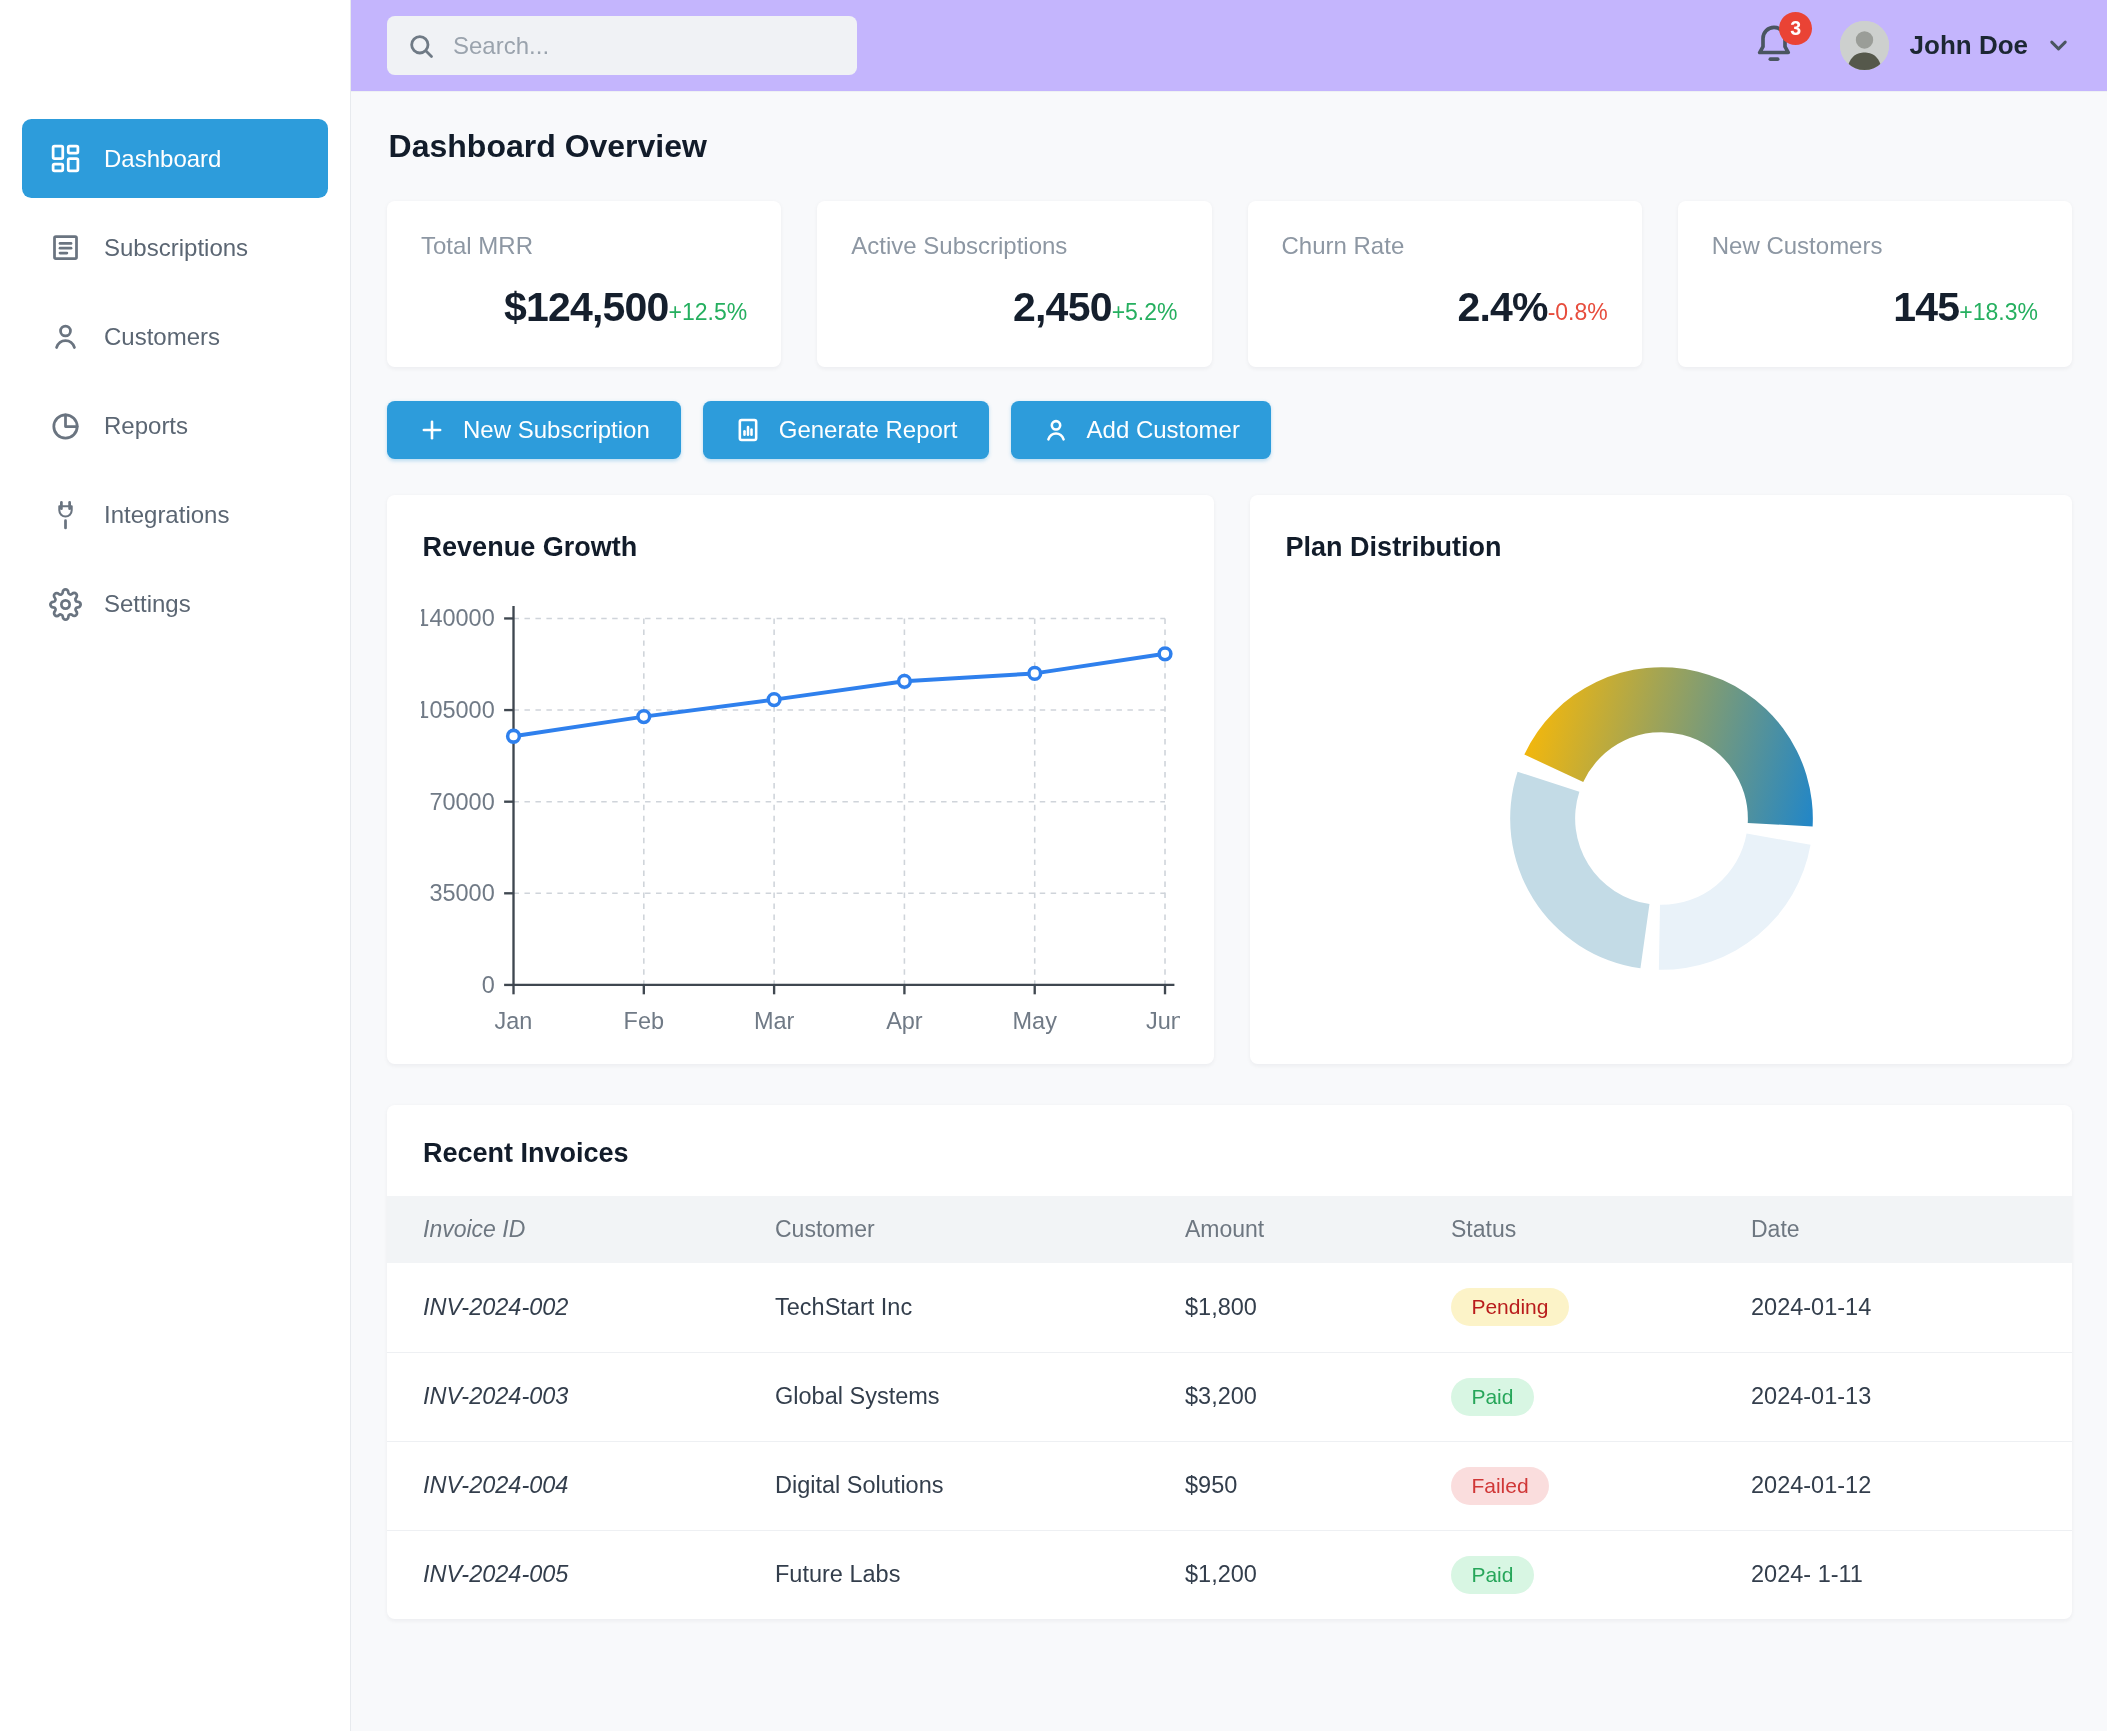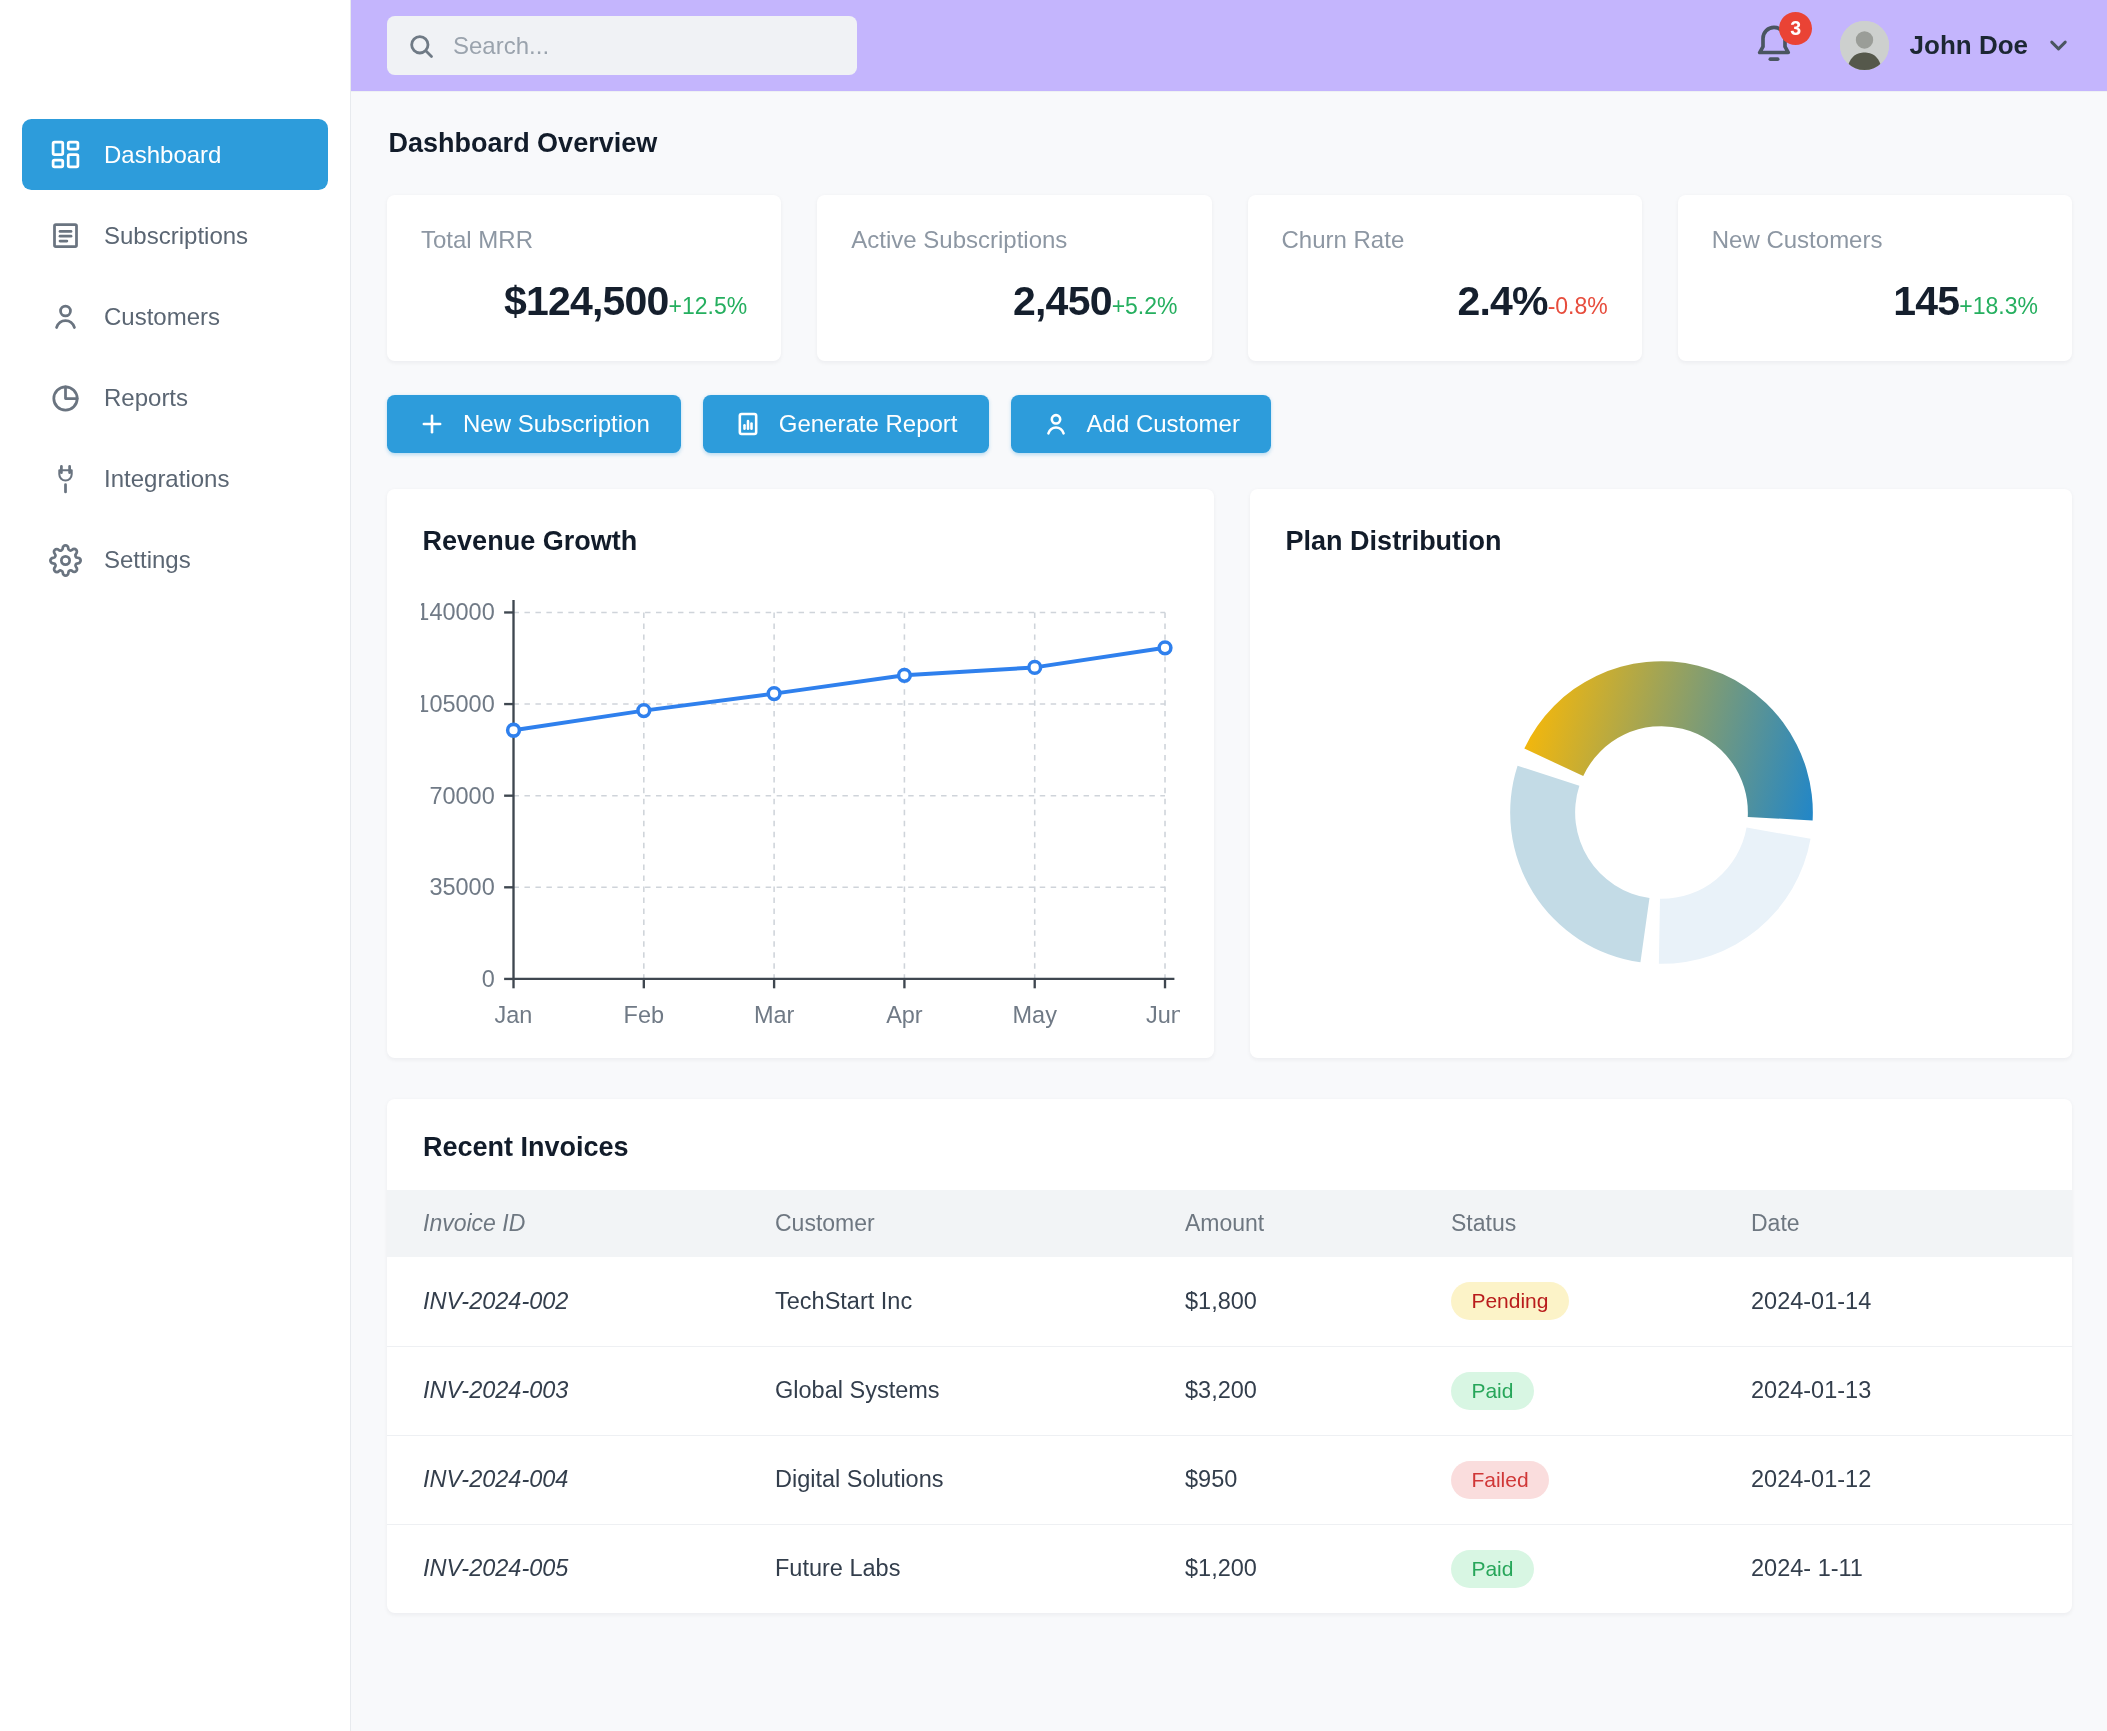--- a/index.html
+++ b/index.html
@@ -3,21 +3,21 @@
 <meta charset="utf-8">
 <style>
   * { margin:0; padding:0; box-sizing:border-box; }
   html,body { width:2108px; height:1731px; overflow:hidden;
     font-family:"Liberation Sans", sans-serif; background:#ffffff; color:#1a2330; }
   .app { display:flex; width:100%; height:100%; }
 
   
   .sidebar { width:351px; min-width:351px; background:#ffffff;
     border-right:1.6px solid #e7eaee; padding-top:119px; }
-  .nav-item { display:flex; align-items:center; gap:22px; height:71px;
+  .nav-item { display:flex; align-items:center; gap:22px; height:79px;
     margin:0 22px 10.2px 22px; padding-left:27px; border-radius:9.4px;
     font-size:24px; color:#5b6673; cursor:pointer; }
   .nav-item svg { width:33px; height:33px; stroke:#6a7480; fill:none;
     stroke-width:2; stroke-linecap:round; stroke-linejoin:round; }
   .nav-item.active { background:#2D9CDB; color:#ffffff; }
   .nav-item.active svg { stroke:#ffffff; }
 
   
   .main { flex:1; display:flex; flex-direction:column; }
   .topbar { height:92px; min-height:92px; background:#c4b5fd;
@@ -38,21 +38,21 @@
     background:#ea4335; border-radius:782px; color:#ffffff; font-size:19.6px;
     font-weight:bold; display:flex; align-items:center; justify-content:center; }
   .avatar { width:49px; height:49px; border-radius:50%; margin-left:39px;
     background:#cfd2d0; overflow:hidden; }
   .user-name { margin-left:20.4px; font-size:26px; font-weight:700; color:#1c2733; }
   .chev { margin-left:17px; width:27px; height:27px; stroke:#4a5560; fill:none;
     stroke-width:2.6; stroke-linecap:round; stroke-linejoin:round; cursor:pointer; }
 
   
   .content { flex:1; background:#f8f9fb; padding:23.5px 36px 0 36px; overflow:hidden; }
-  .page-title { font-size:27px; font-weight:800; color:#121c2a; margin:12.5px 0 36px 1.6px; }
+  .page-title { font-size:32px; font-weight:800; color:#121c2a; margin:12.5px 0 36px 1.6px; }
 
   .stats { display:grid; grid-template-columns:repeat(4,1fr); gap:36px; }
   .stat-card { background:#ffffff; border-radius:7.8px; height:166px; padding:31px 34px;
     box-shadow:0 1.6px 4.7px rgba(16,24,40,.05); }
   .stat-label { font-size:24px; color:#8d97a3; margin-bottom:23.5px; }
   .stat-line { display:flex; justify-content:flex-end; align-items:flex-end; }
   .stat-value { font-size:41px; font-weight:800; color:#151f2d; letter-spacing:-0.8px; }
   .stat-delta { font-size:23px; margin-bottom:4.7px; }
   .stat-delta.up { color:#25af5f; }
   .stat-delta.down { color:#e74c3c; }

